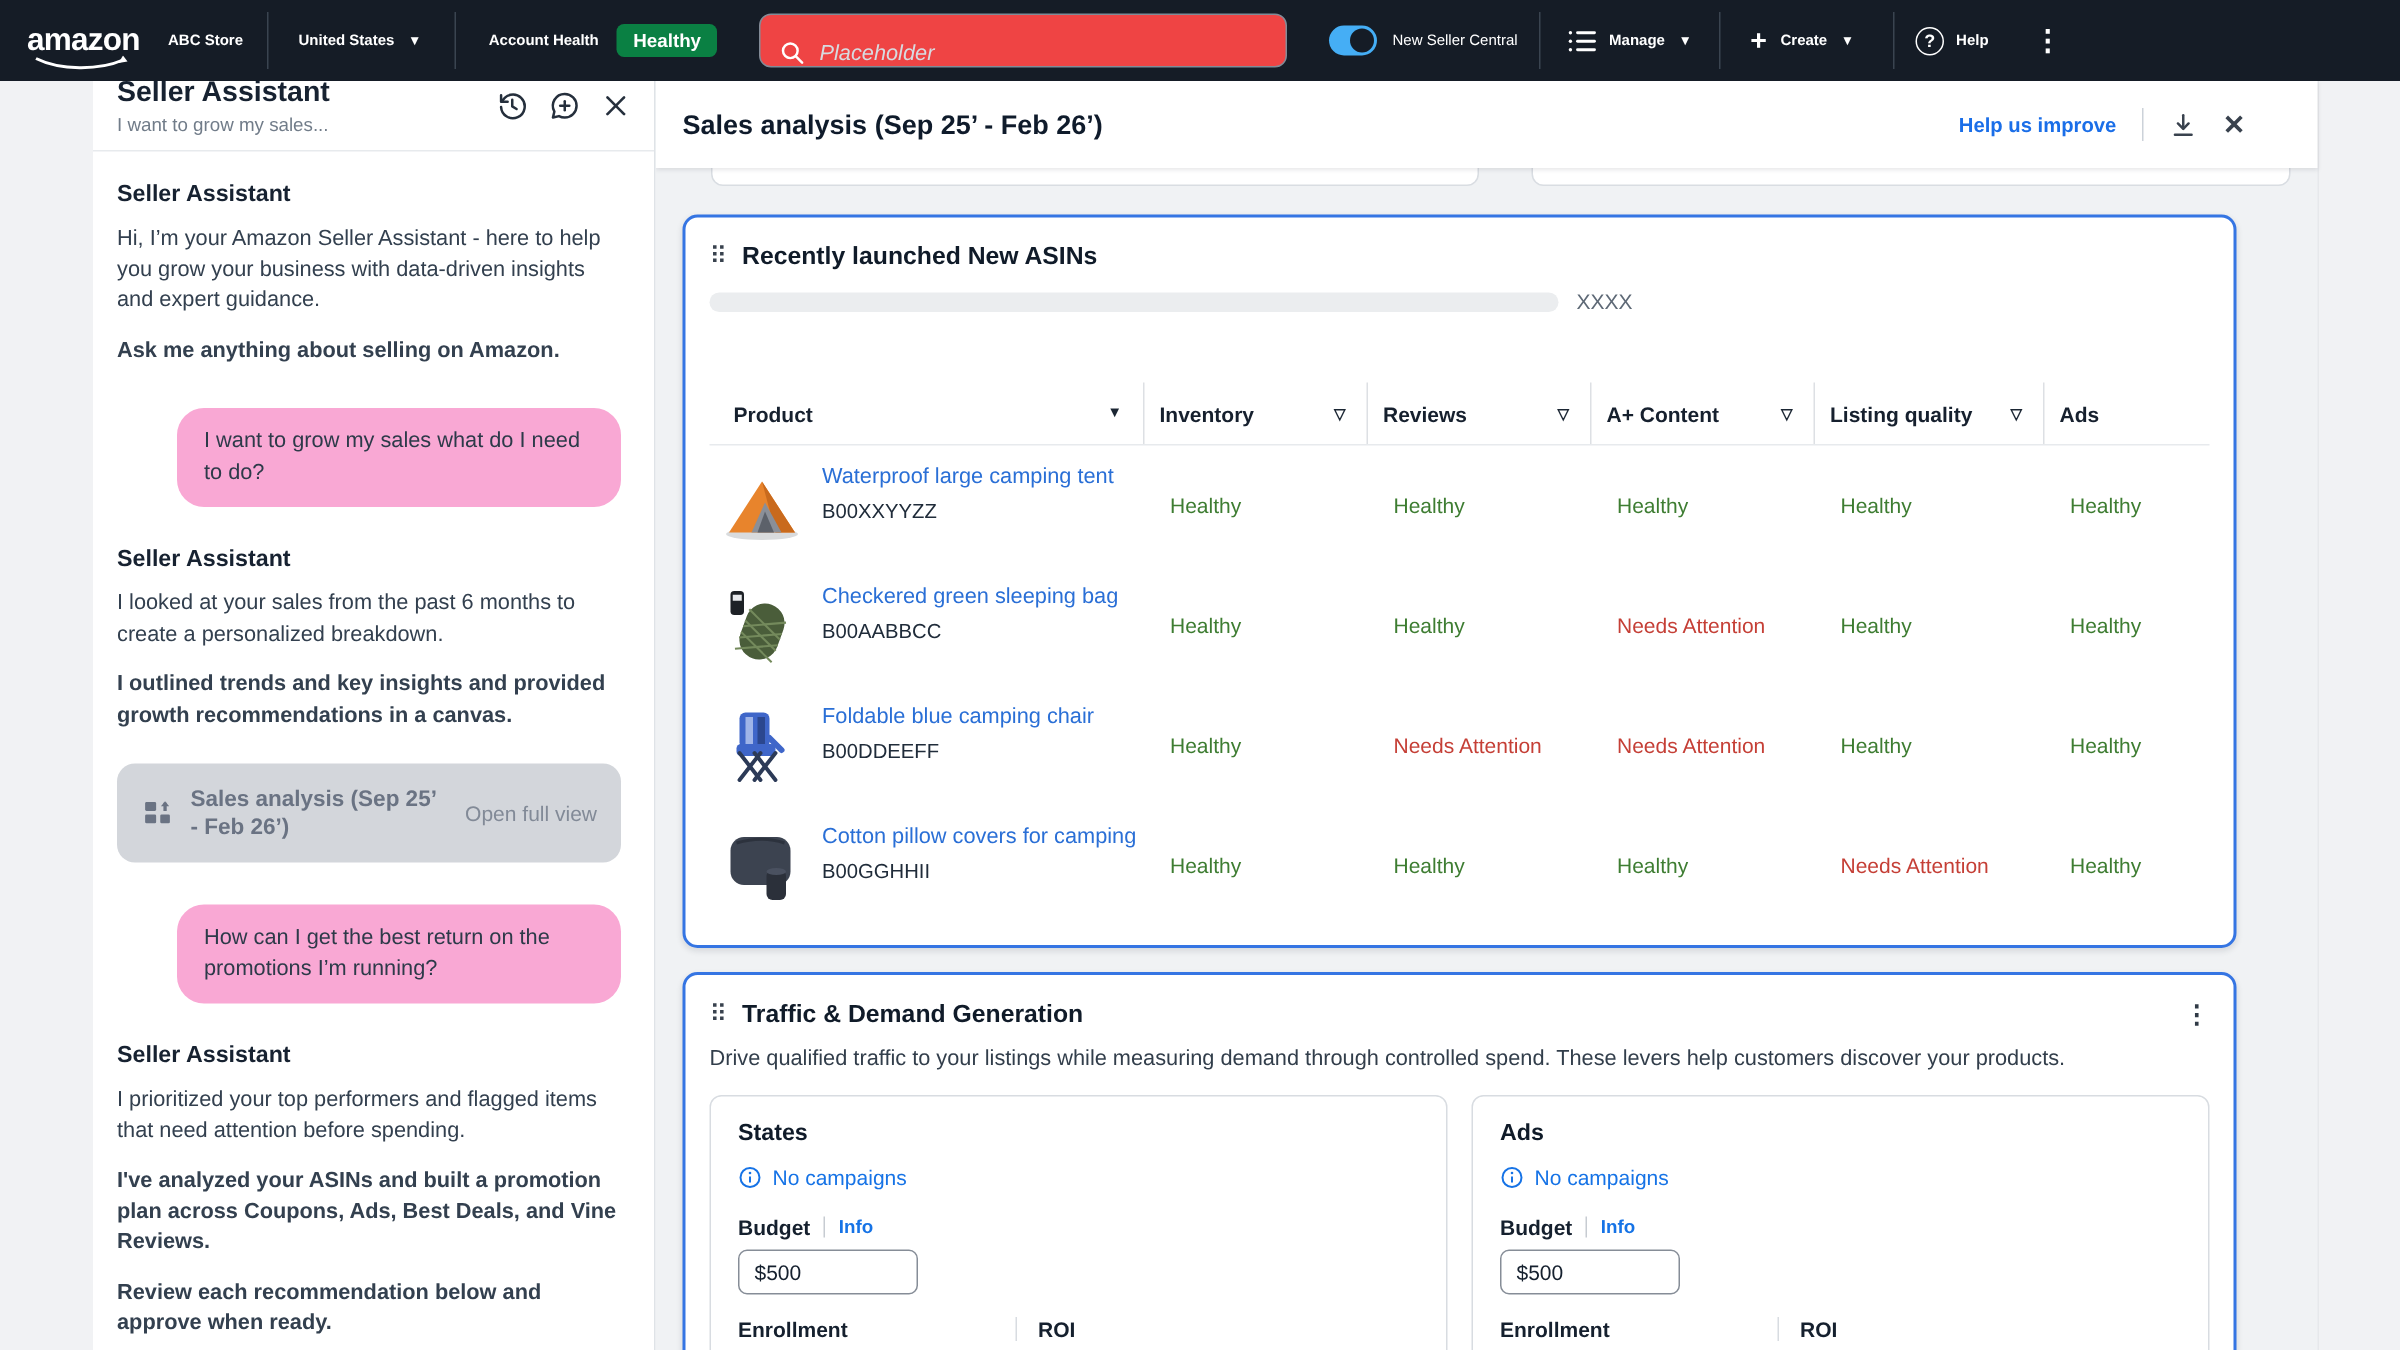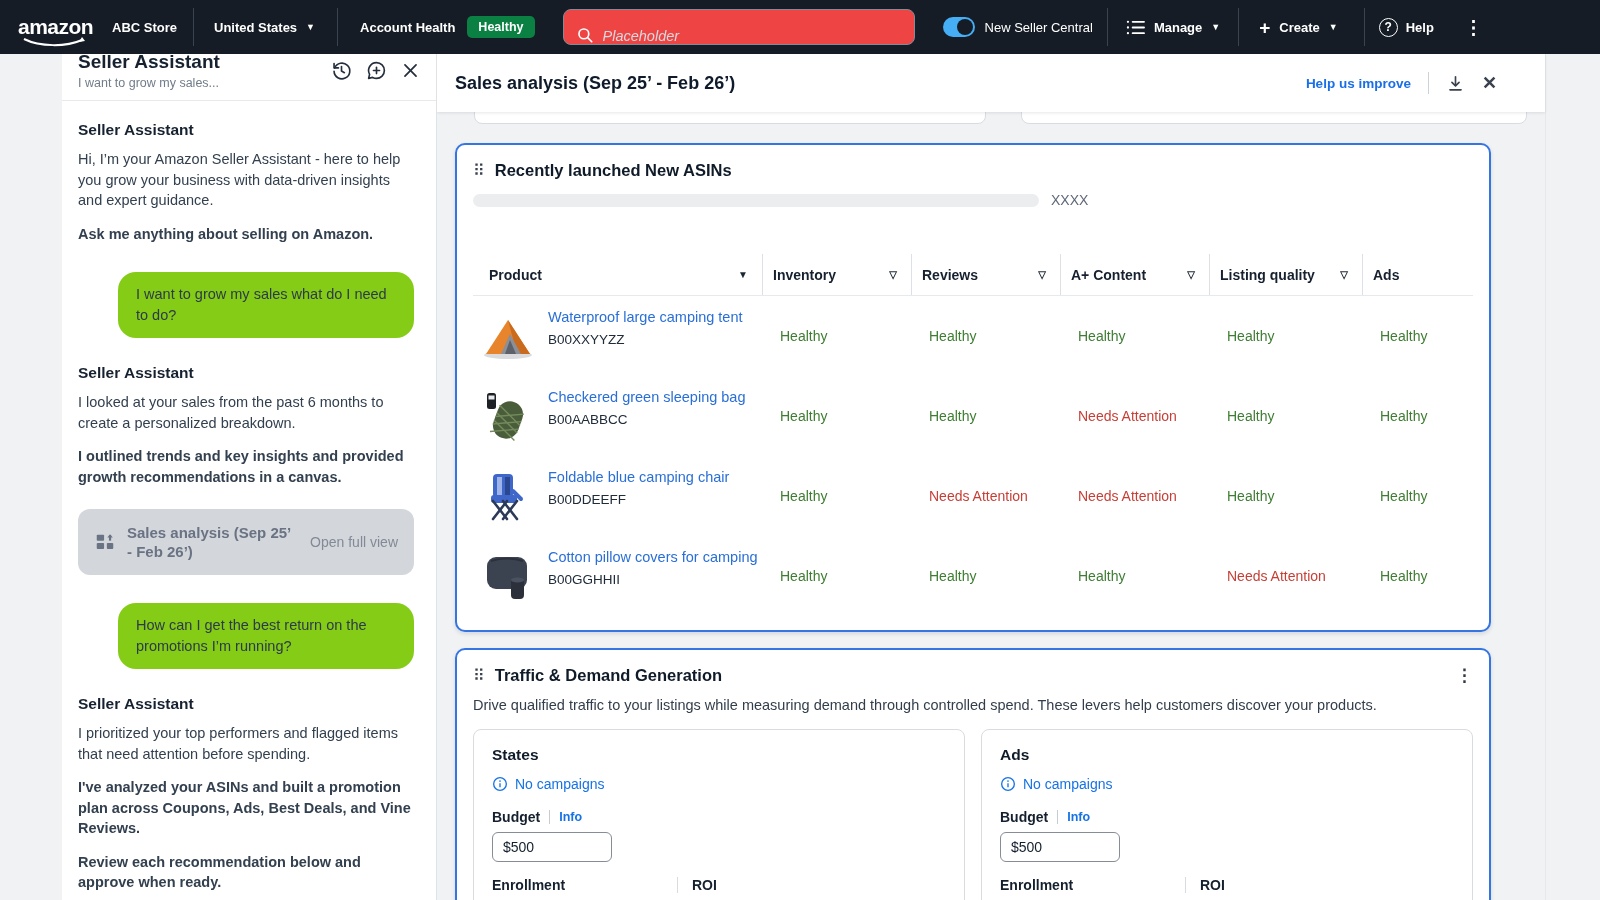--- a/index.html
+++ b/index.html
@@ -10,21 +10,21 @@
   }
   
   .navbar {
     position:absolute; top:0; left:0; width:1600px; height:54px;
     background:#151c26; display:flex; align-items:center; color:#fff; z-index:10;
   }
   .nav-sep { width:1px; height:38px; background:#3a4450; flex:0 0 auto; }
   .logo { margin-left:18px; position:relative; width:78px; flex:0 0 auto; }
   .logo-text { font-size:21px; font-weight:bold; letter-spacing:-0.5px; line-height:20px; }
   .logo-swoosh { position:absolute; left:4px; top:20px; }
-  .nav-label { font-size:13px; font-weight:bold; white-space:nowrap; }
+  .nav-label { font-size:10px; font-weight:bold; white-space:nowrap; }
   .store { margin-left:16px; }
   .sep1 { margin-left:16px; }
   .country { margin-left:20px; display:flex; align-items:center; gap:9px; cursor:pointer; }
   .caret { font-size:9px; line-height:1; }
   .sep2 { margin-left:22px; }
   .health { margin-left:22px; display:flex; align-items:center; gap:12px; }
   .badge {
     background:#0a8043; color:#fff; font-size:12.5px; font-weight:bold;
     padding:4px 11px; border-radius:5px; white-space:nowrap;
   }
@@ -66,21 +66,21 @@
   .sb-title { font-size:19px; font-weight:bold; color:#172231; }
   .sb-sub { font-size:12.5px; color:#717c89; margin-top:3px; }
   .sb-icons { display:flex; gap:14px; align-items:center; }
   .icon-btn { cursor:pointer; display:flex; align-items:center; }
   .sb-body { flex:1; overflow:hidden; padding:18px 22px 0 16px; }
   .sb-h { font-size:15.5px; font-weight:bold; color:#172231; margin-top:26px; }
   .sb-h.first { margin-top:2px; }
   .sb-p { font-size:14.5px; line-height:20.5px; color:#33404f; margin-top:10px; }
   .sb-p.bold { font-weight:bold; margin-top:13px; }
   .bubble {
-    background:#84cc16; border-radius:18px; padding:12px 18px; margin:28px 0 0 auto;
+    background:#f9a8d4; border-radius:18px; padding:12px 18px; margin:28px 0 0 auto;
     width:296px; font-size:14.5px; line-height:21px; color:#2d3a49;
   }
   .chip {
     background:#d3d6db; border-radius:12px; padding:14px 16px; margin-top:22px;
     display:flex; align-items:center; gap:11px; cursor:pointer;
   }
   .chip-title { flex:1; font-size:15px; font-weight:bold; color:#6a7383; line-height:19px; max-width:176px; }
   .chip-action { font-size:14px; color:#828a97; white-space:nowrap; }
 
   

